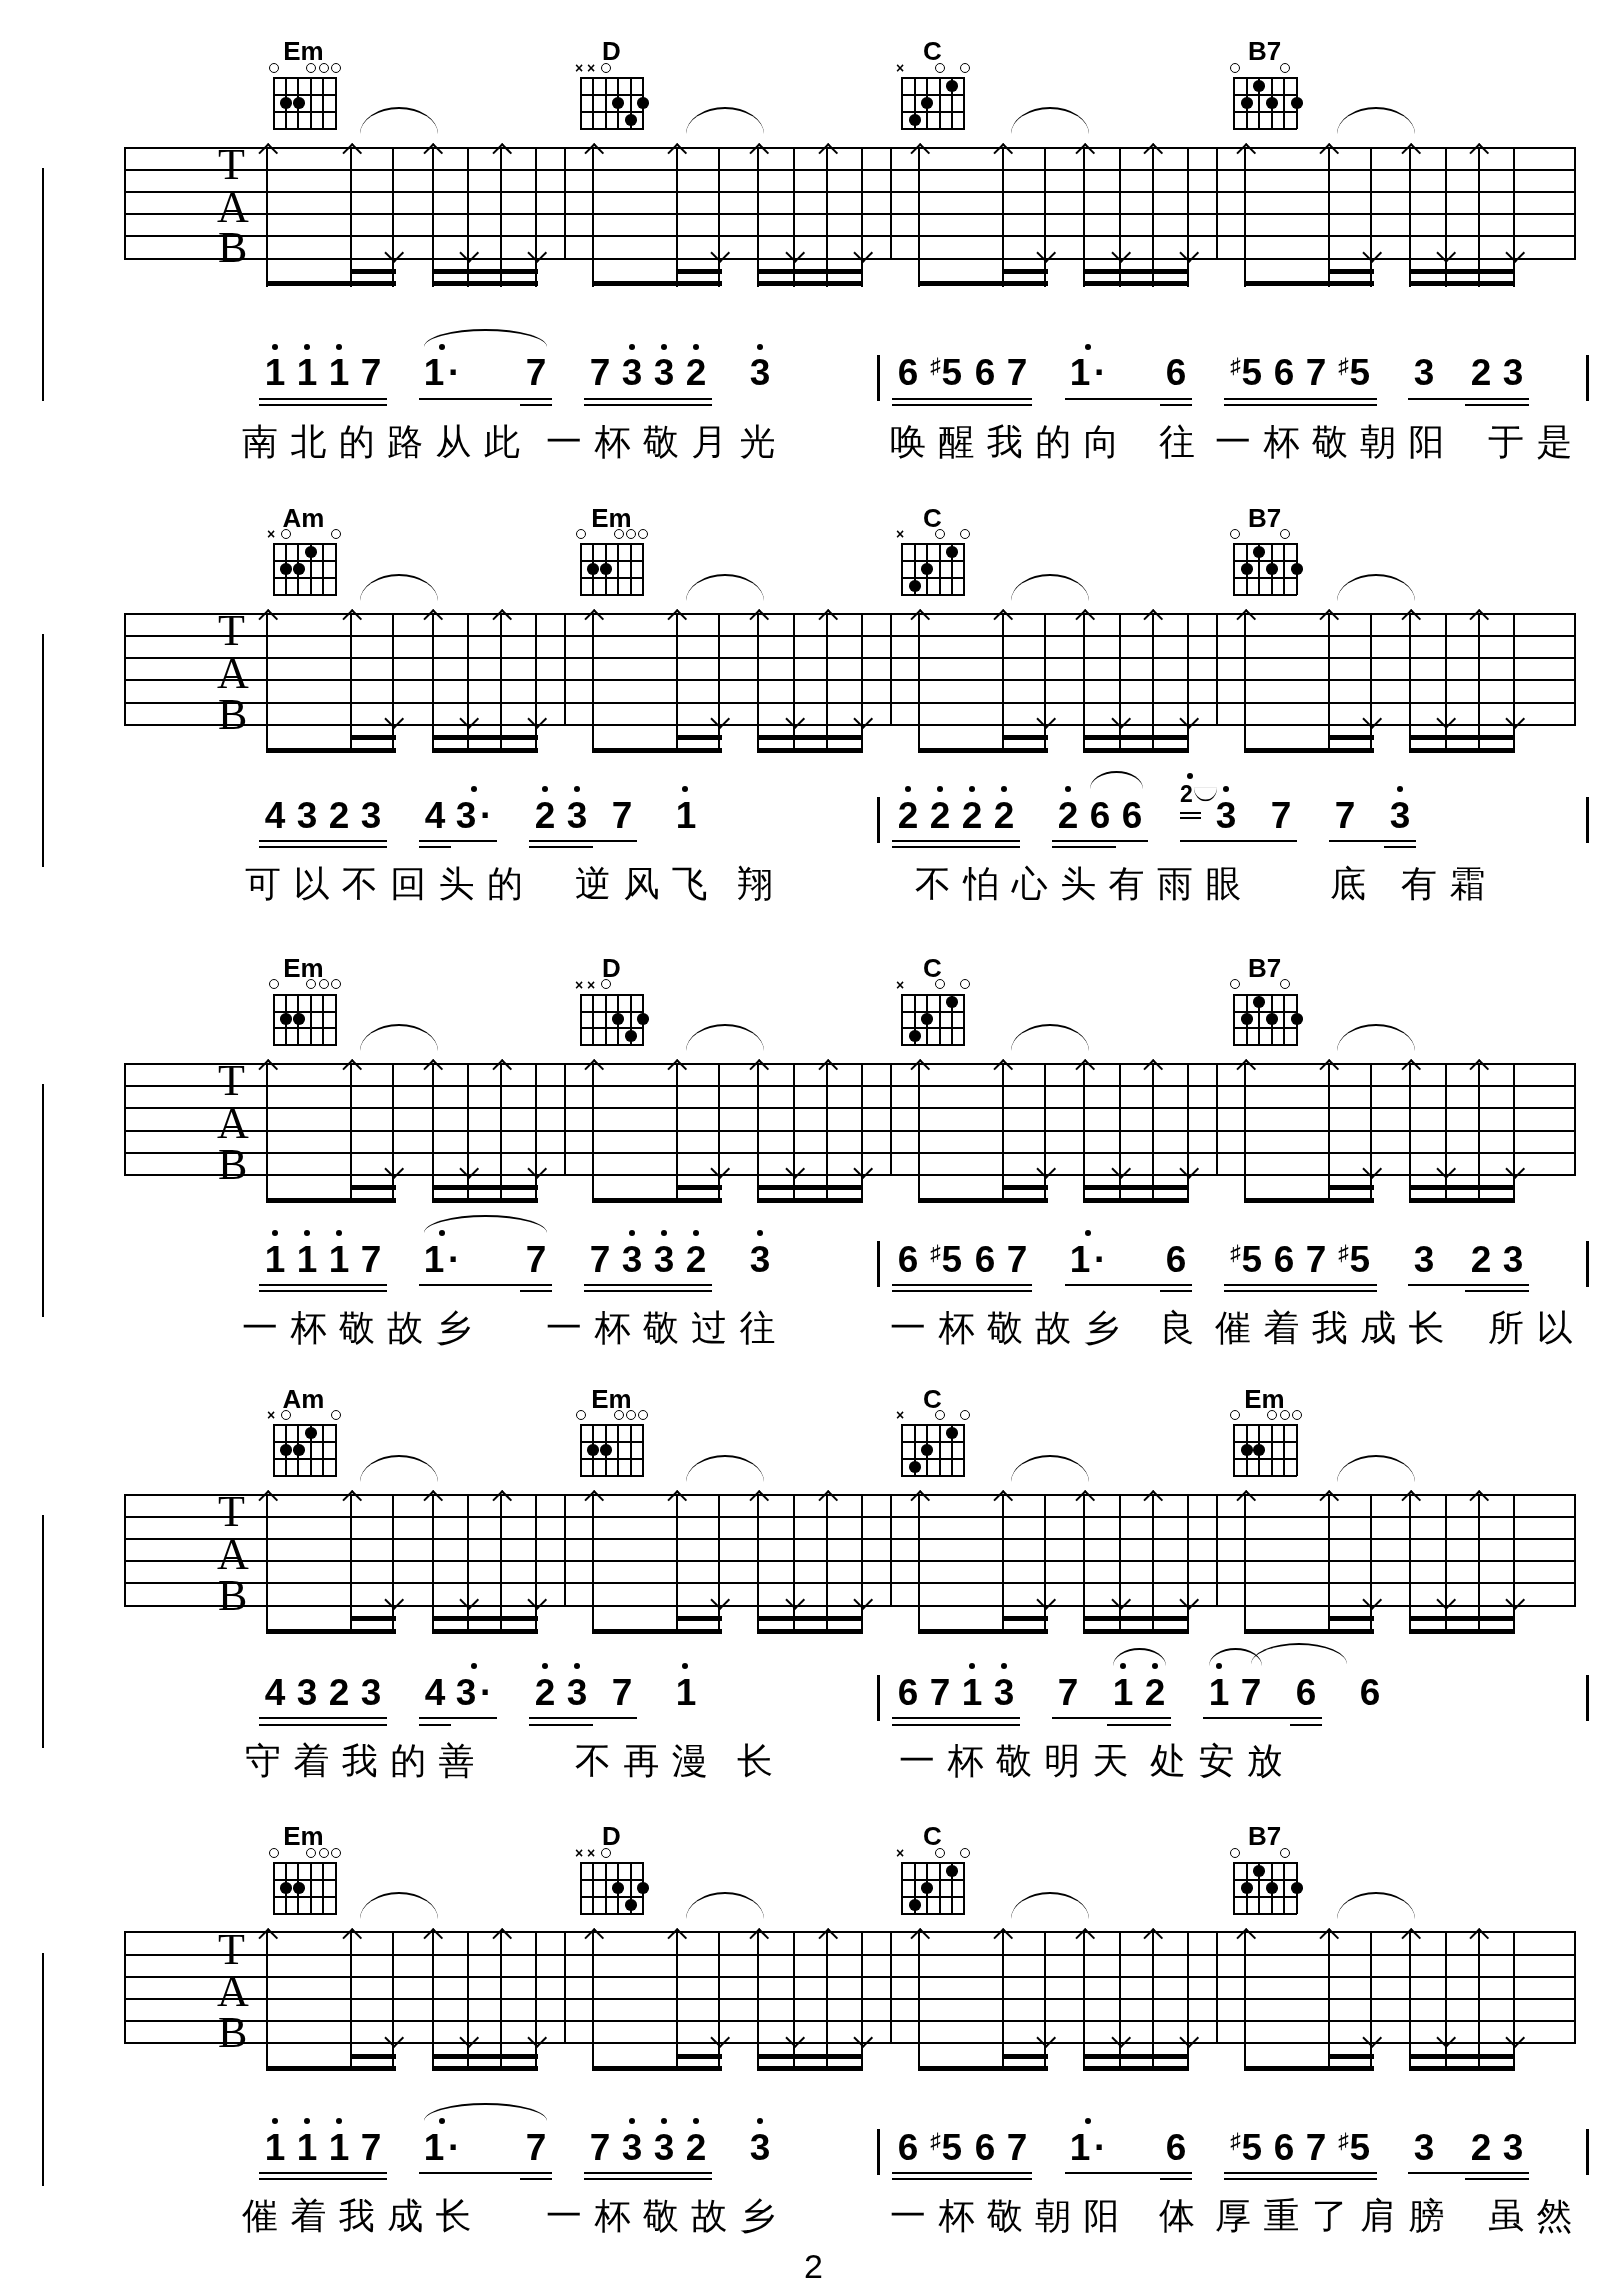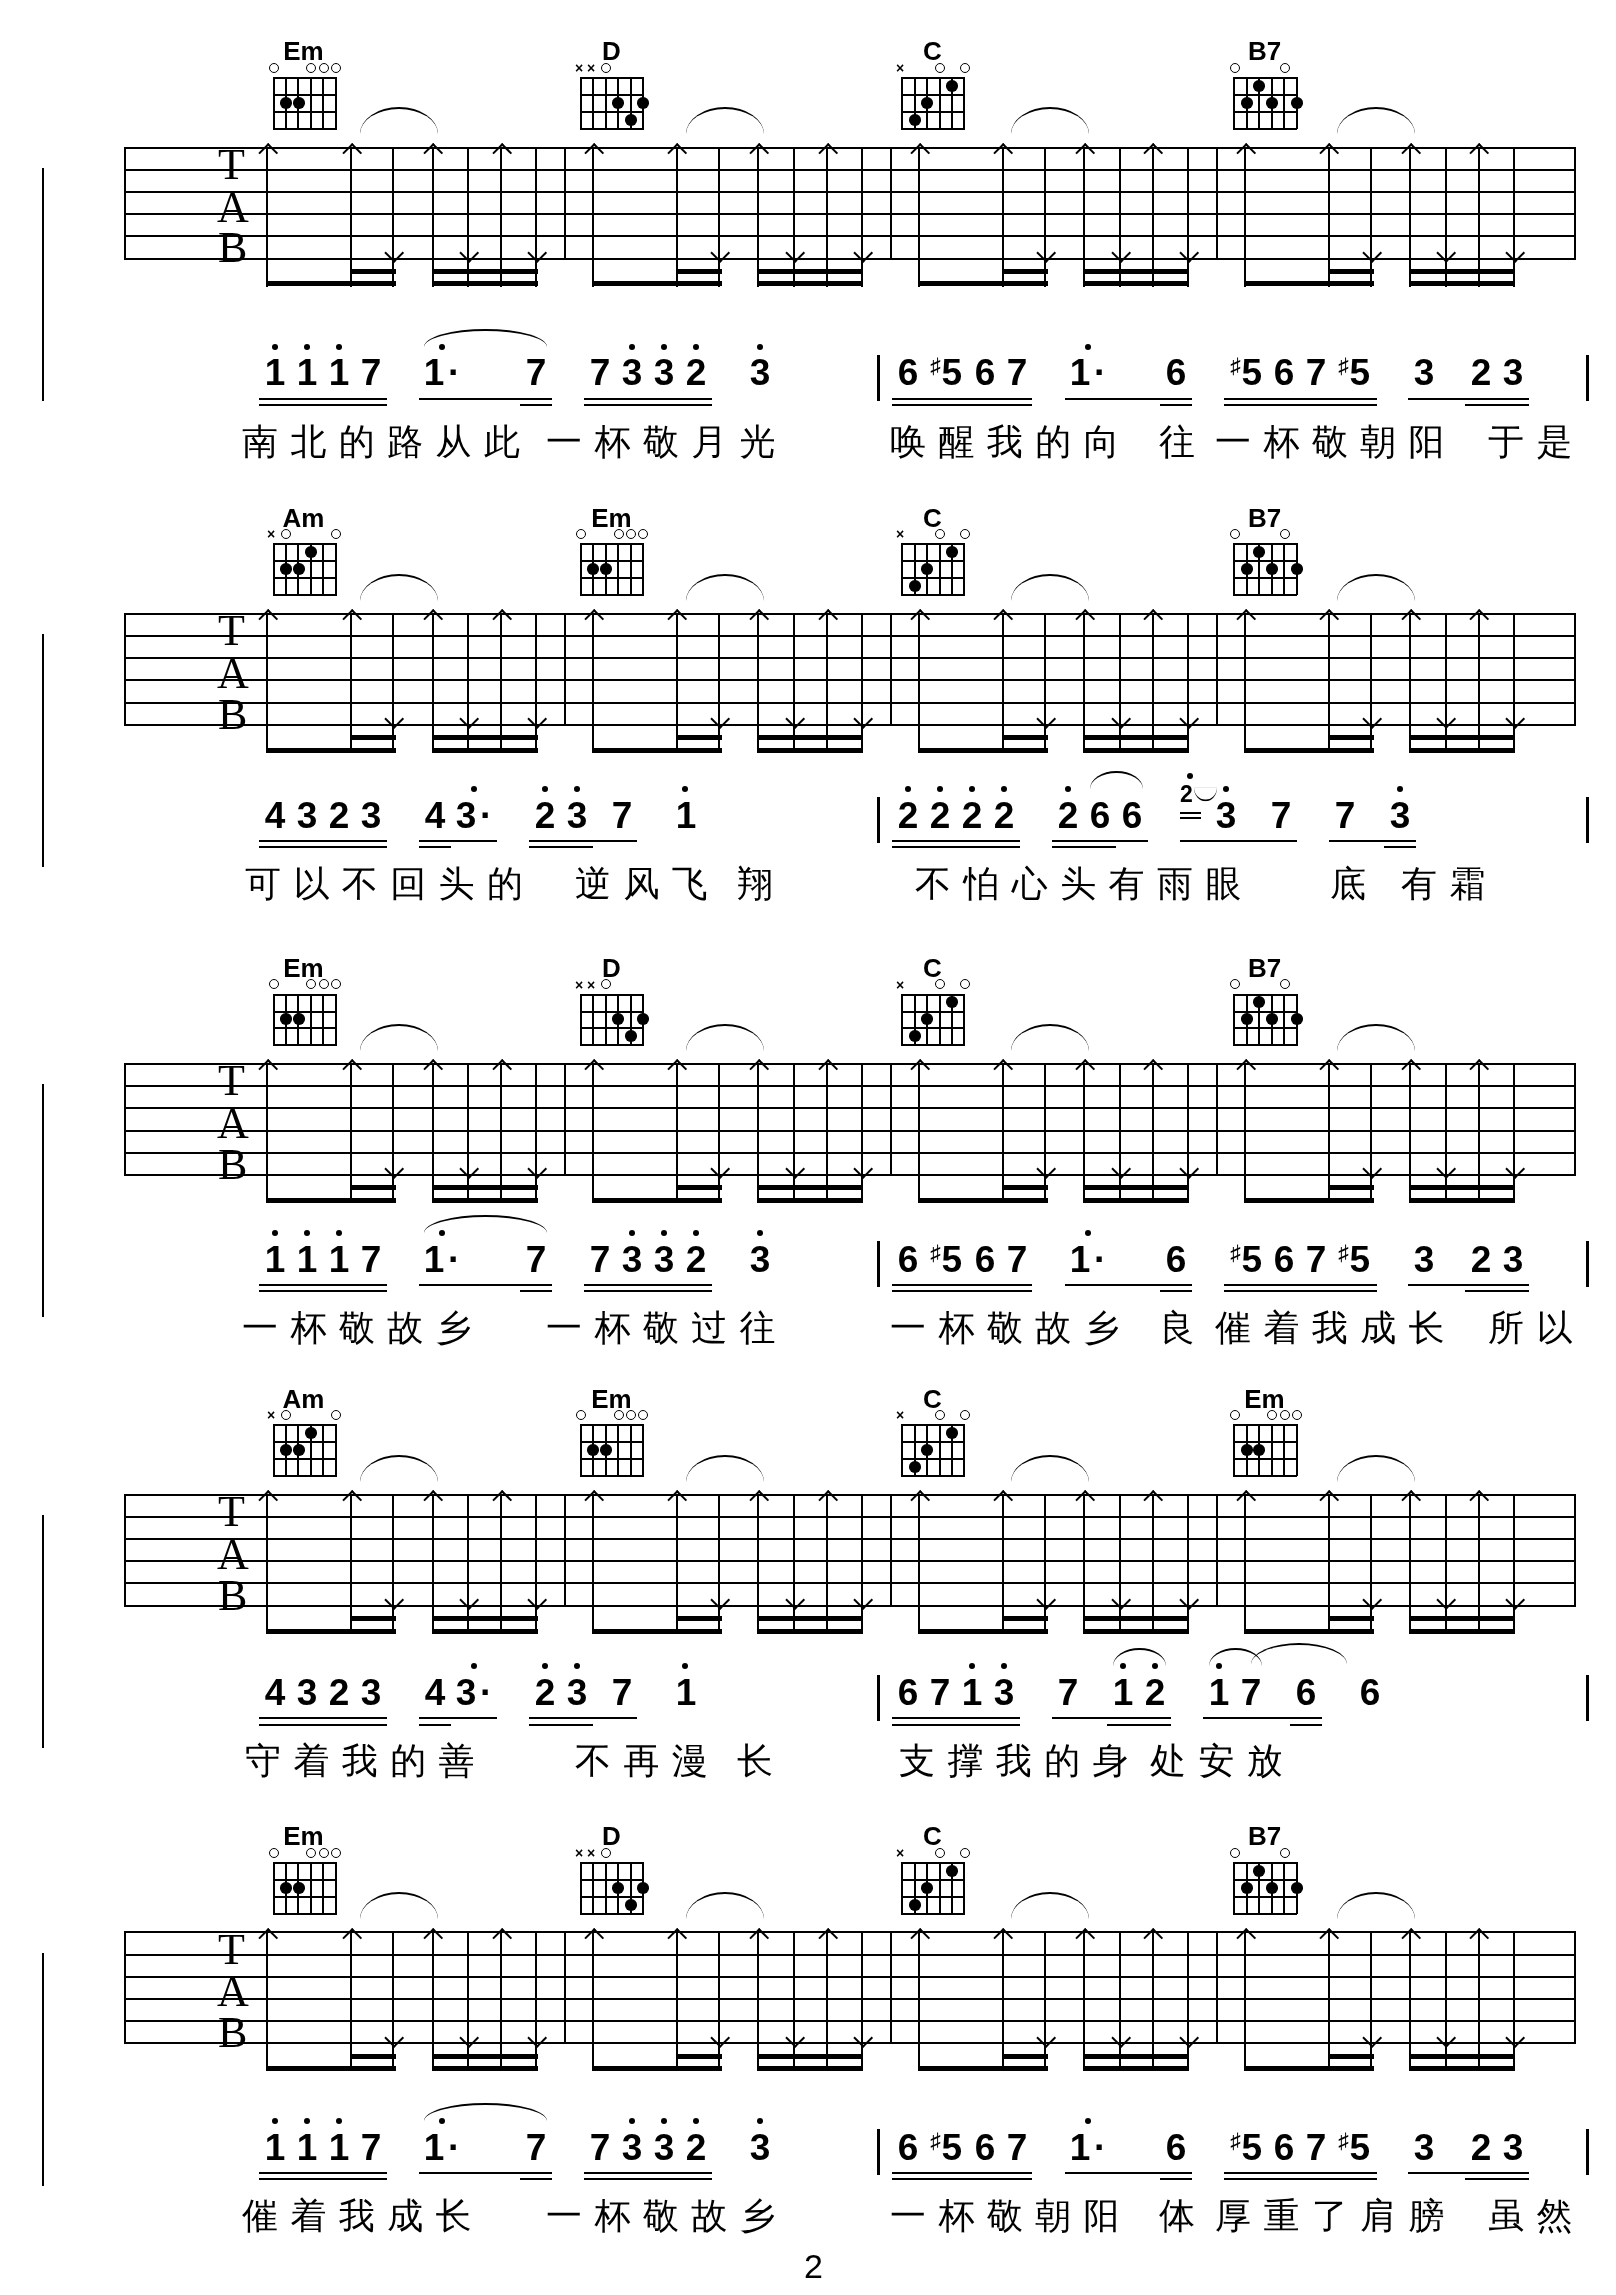--- a/index.html
+++ b/index.html
@@ -883,21 +883,21 @@
       <div class="num" style="left: 1290px; width: 32px; top: 1673px;">6</div>
       <div class="ul" style="left: 1203px; top: 1717px; width: 119px;"></div>
       <div class="ul" style="left: 1290px; top: 1724px; width: 32px;"></div>
       <div class="arc" style="left: 1209px; top: 1648px; width: 53px; height: 16px;"></div>
       <div class="arc" style="left: 1251px; top: 1643px; width: 96px; height: 19.5px;"></div>
       <div class="num" style="left: 1354px; width: 32px; top: 1673px;">6</div>
       <div class="jbar" style="left: 1586px; top: 1675px;"></div>
       <div class="lyr" style="left: 245px; top: 1740px;">守着我的善</div>
       <div class="lyr" style="left: 575px; top: 1740px;">不再漫</div>
       <div class="lyr" style="left: 737px; top: 1740px;">长</div>
-      <div class="lyr" style="left: 899px; top: 1740px;">支撑我的身</div>
+      <div class="lyr" style="left: 899px; top: 1740px;">一杯敬明天</div>
       <div class="lyr" style="left: 1150px; top: 1740px;">处安放</div>
       <div class="sline" style="left: 124px; top: 1931px; width: 1452px;"></div>
       <div class="sline" style="left: 124px; top: 1954px; width: 1452px;"></div>
       <div class="sline" style="left: 124px; top: 1976px; width: 1452px;"></div>
       <div class="sline" style="left: 124px; top: 1998px; width: 1452px;"></div>
       <div class="sline" style="left: 124px; top: 2020px; width: 1452px;"></div>
       <div class="sline" style="left: 124px; top: 2042px; width: 1452px;"></div>
       <div class="tabL" style="left: 218px; top: 1928px;">T</div>
       <div class="tabL" style="left: 217px; top: 1970px;">A</div>
       <div class="tabL" style="left: 218px; top: 2011px;">B</div>

